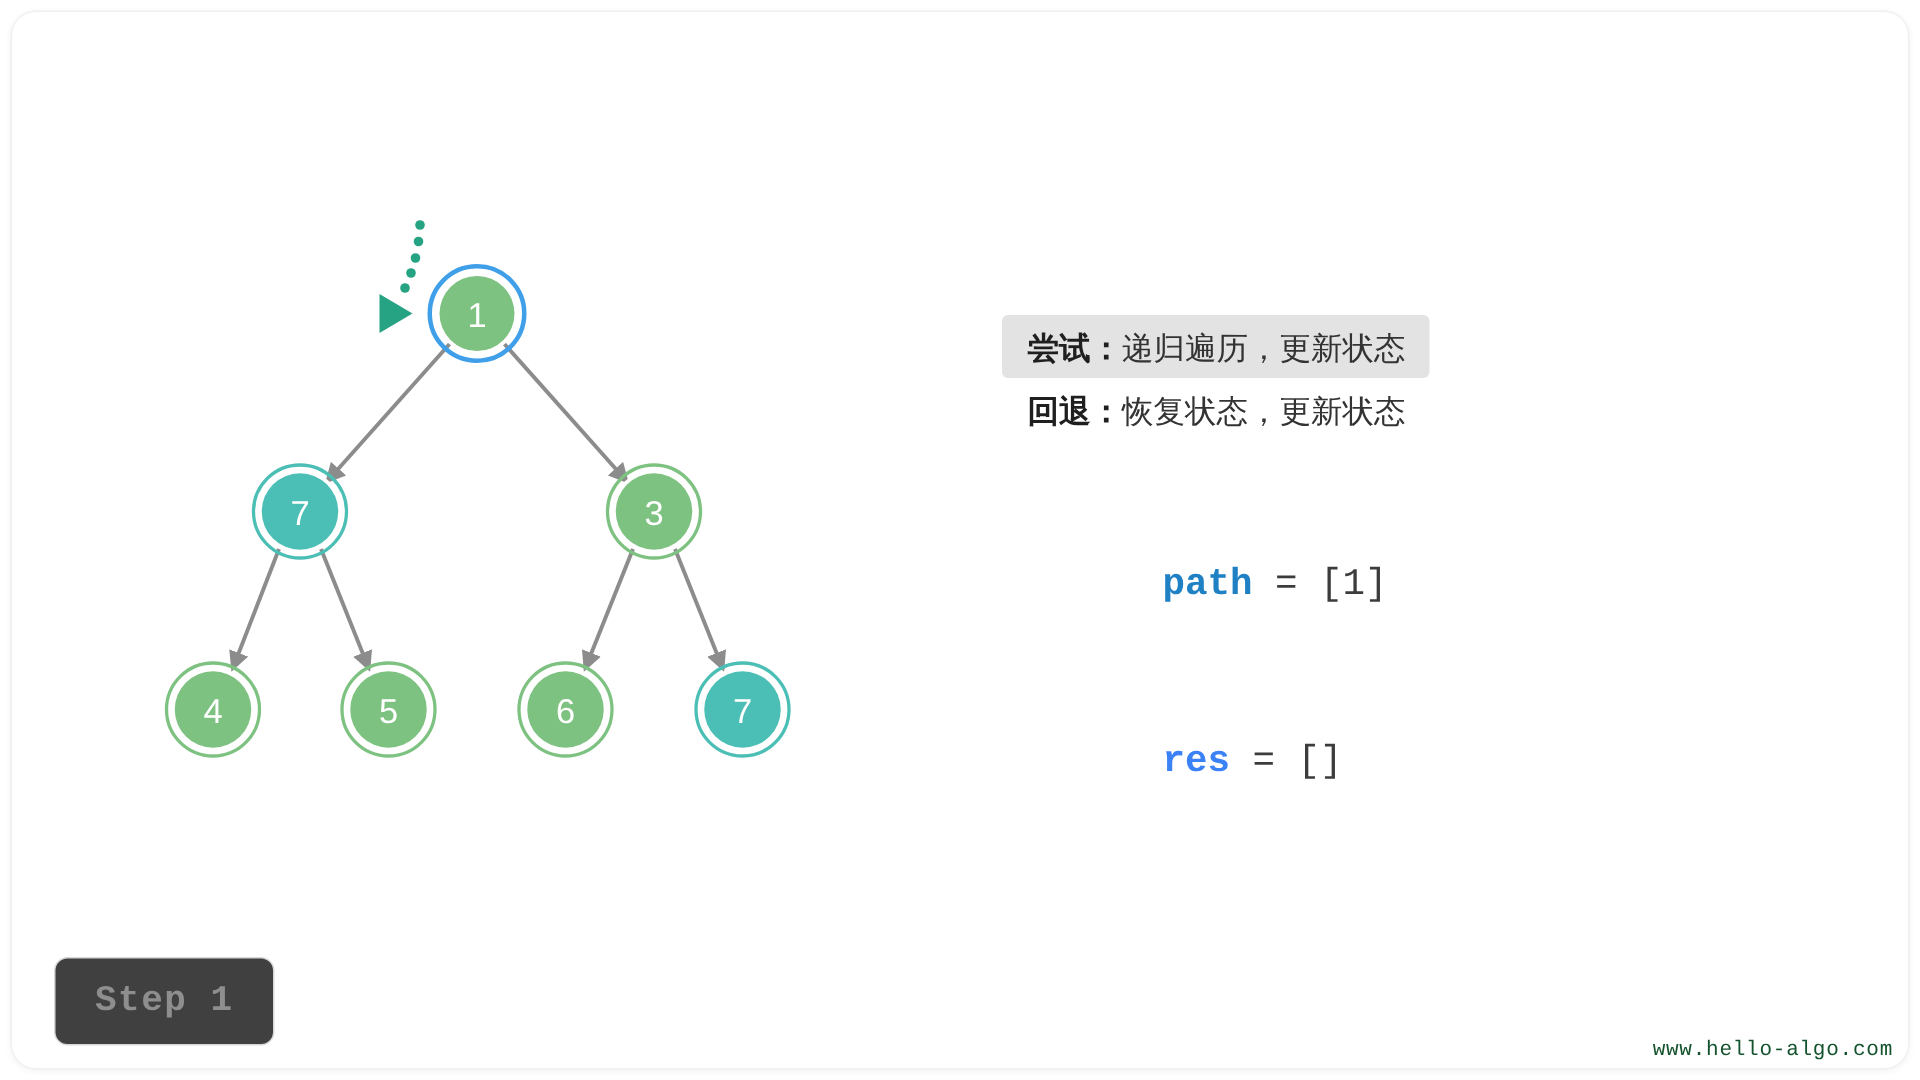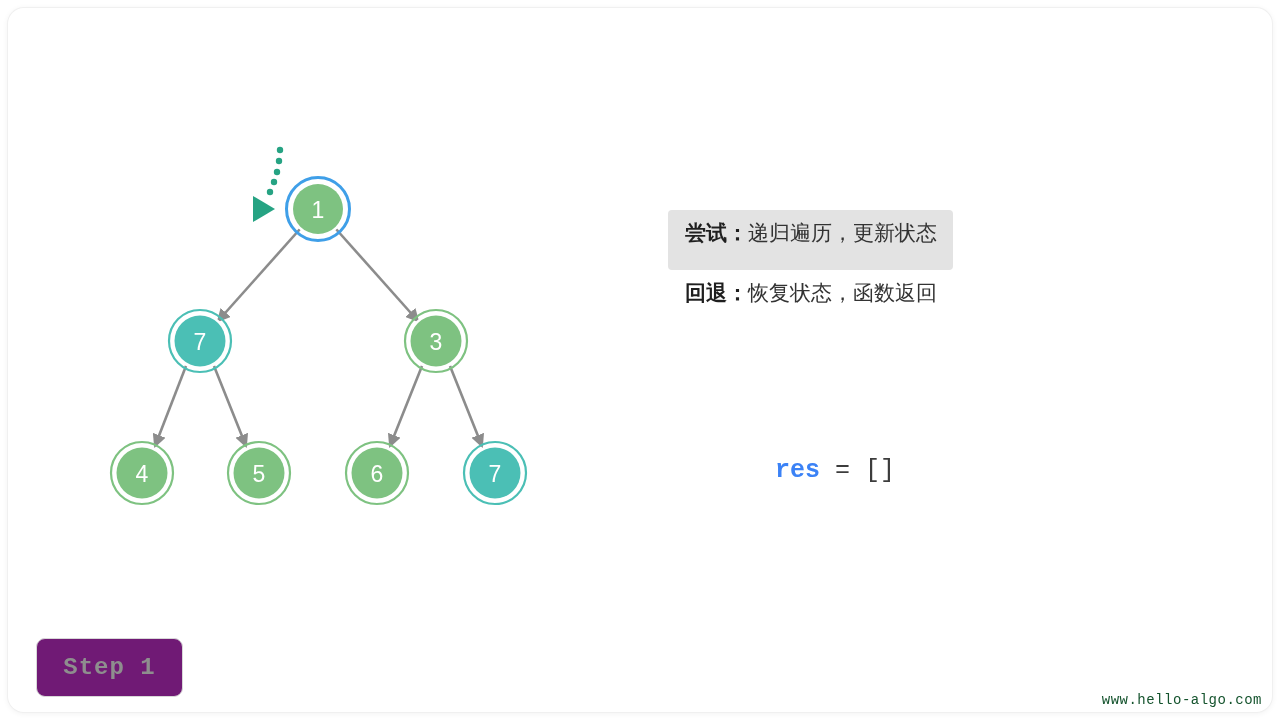--- a/index.html
+++ b/index.html
@@ -56,21 +56,21 @@
     left: 685px;
     top: 210px;
     width: 560px;
   }
 
   .cn-line {
     font-family: "Liberation Sans", sans-serif;
     font-size: 21px;
     color: #333333;
     line-height: 46px;
-    height: 60px;
+    height: 42px;
     white-space: nowrap;
     display: block;
     width: fit-content;
     padding: 0 16px 0 17px;
     margin-left: -17px;
     border-radius: 4px;
   }
   .cn-line.hl {
     background: #e3e3e3;
   }
@@ -97,21 +97,21 @@
 
   
   #step-badge {
     position: absolute;
     left: 36px;
     top: 638px;
     width: 145px;
     height: 57px;
     border: 1px solid #d8d8d8;
     border-radius: 9px;
-    background: #701a75;
+    background: #404040;
     display: flex;
     align-items: center;
     justify-content: center;
   }
   #step-badge span {
     font-family: "Liberation Mono", monospace;
     font-size: 24px;
     font-weight: bold;
     color: #8e8e8e;
     letter-spacing: 1px;
@@ -213,23 +213,26 @@
     </g>
   </svg>
 
   <div id="panel">
 
     <div class="cn-line hl">
       <span class="cn-key">尝试：</span><span>递归遍历，更新状态</span>
     </div>
 
     <div class="cn-line">
-      <span class="cn-key">回退：</span><span>恢复状态，函数返回</span>
-    </div>
-
+      <span class="cn-key">回退：</span><span>恢复状态，更新状态</span>
+    </div>
+
+    <div class="code-line spaced-top">
+      <span class="var-path">path</span><span class="op"> = </span><span class="val">[1]</span>
+    </div>
 
     <div class="code-line gap">
       <span class="var-res">res</span><span class="op"> = </span><span class="val">[]</span>
     </div>
   </div>
 
   <div id="step-badge">
     <span>Step 1</span>
   </div>
 

